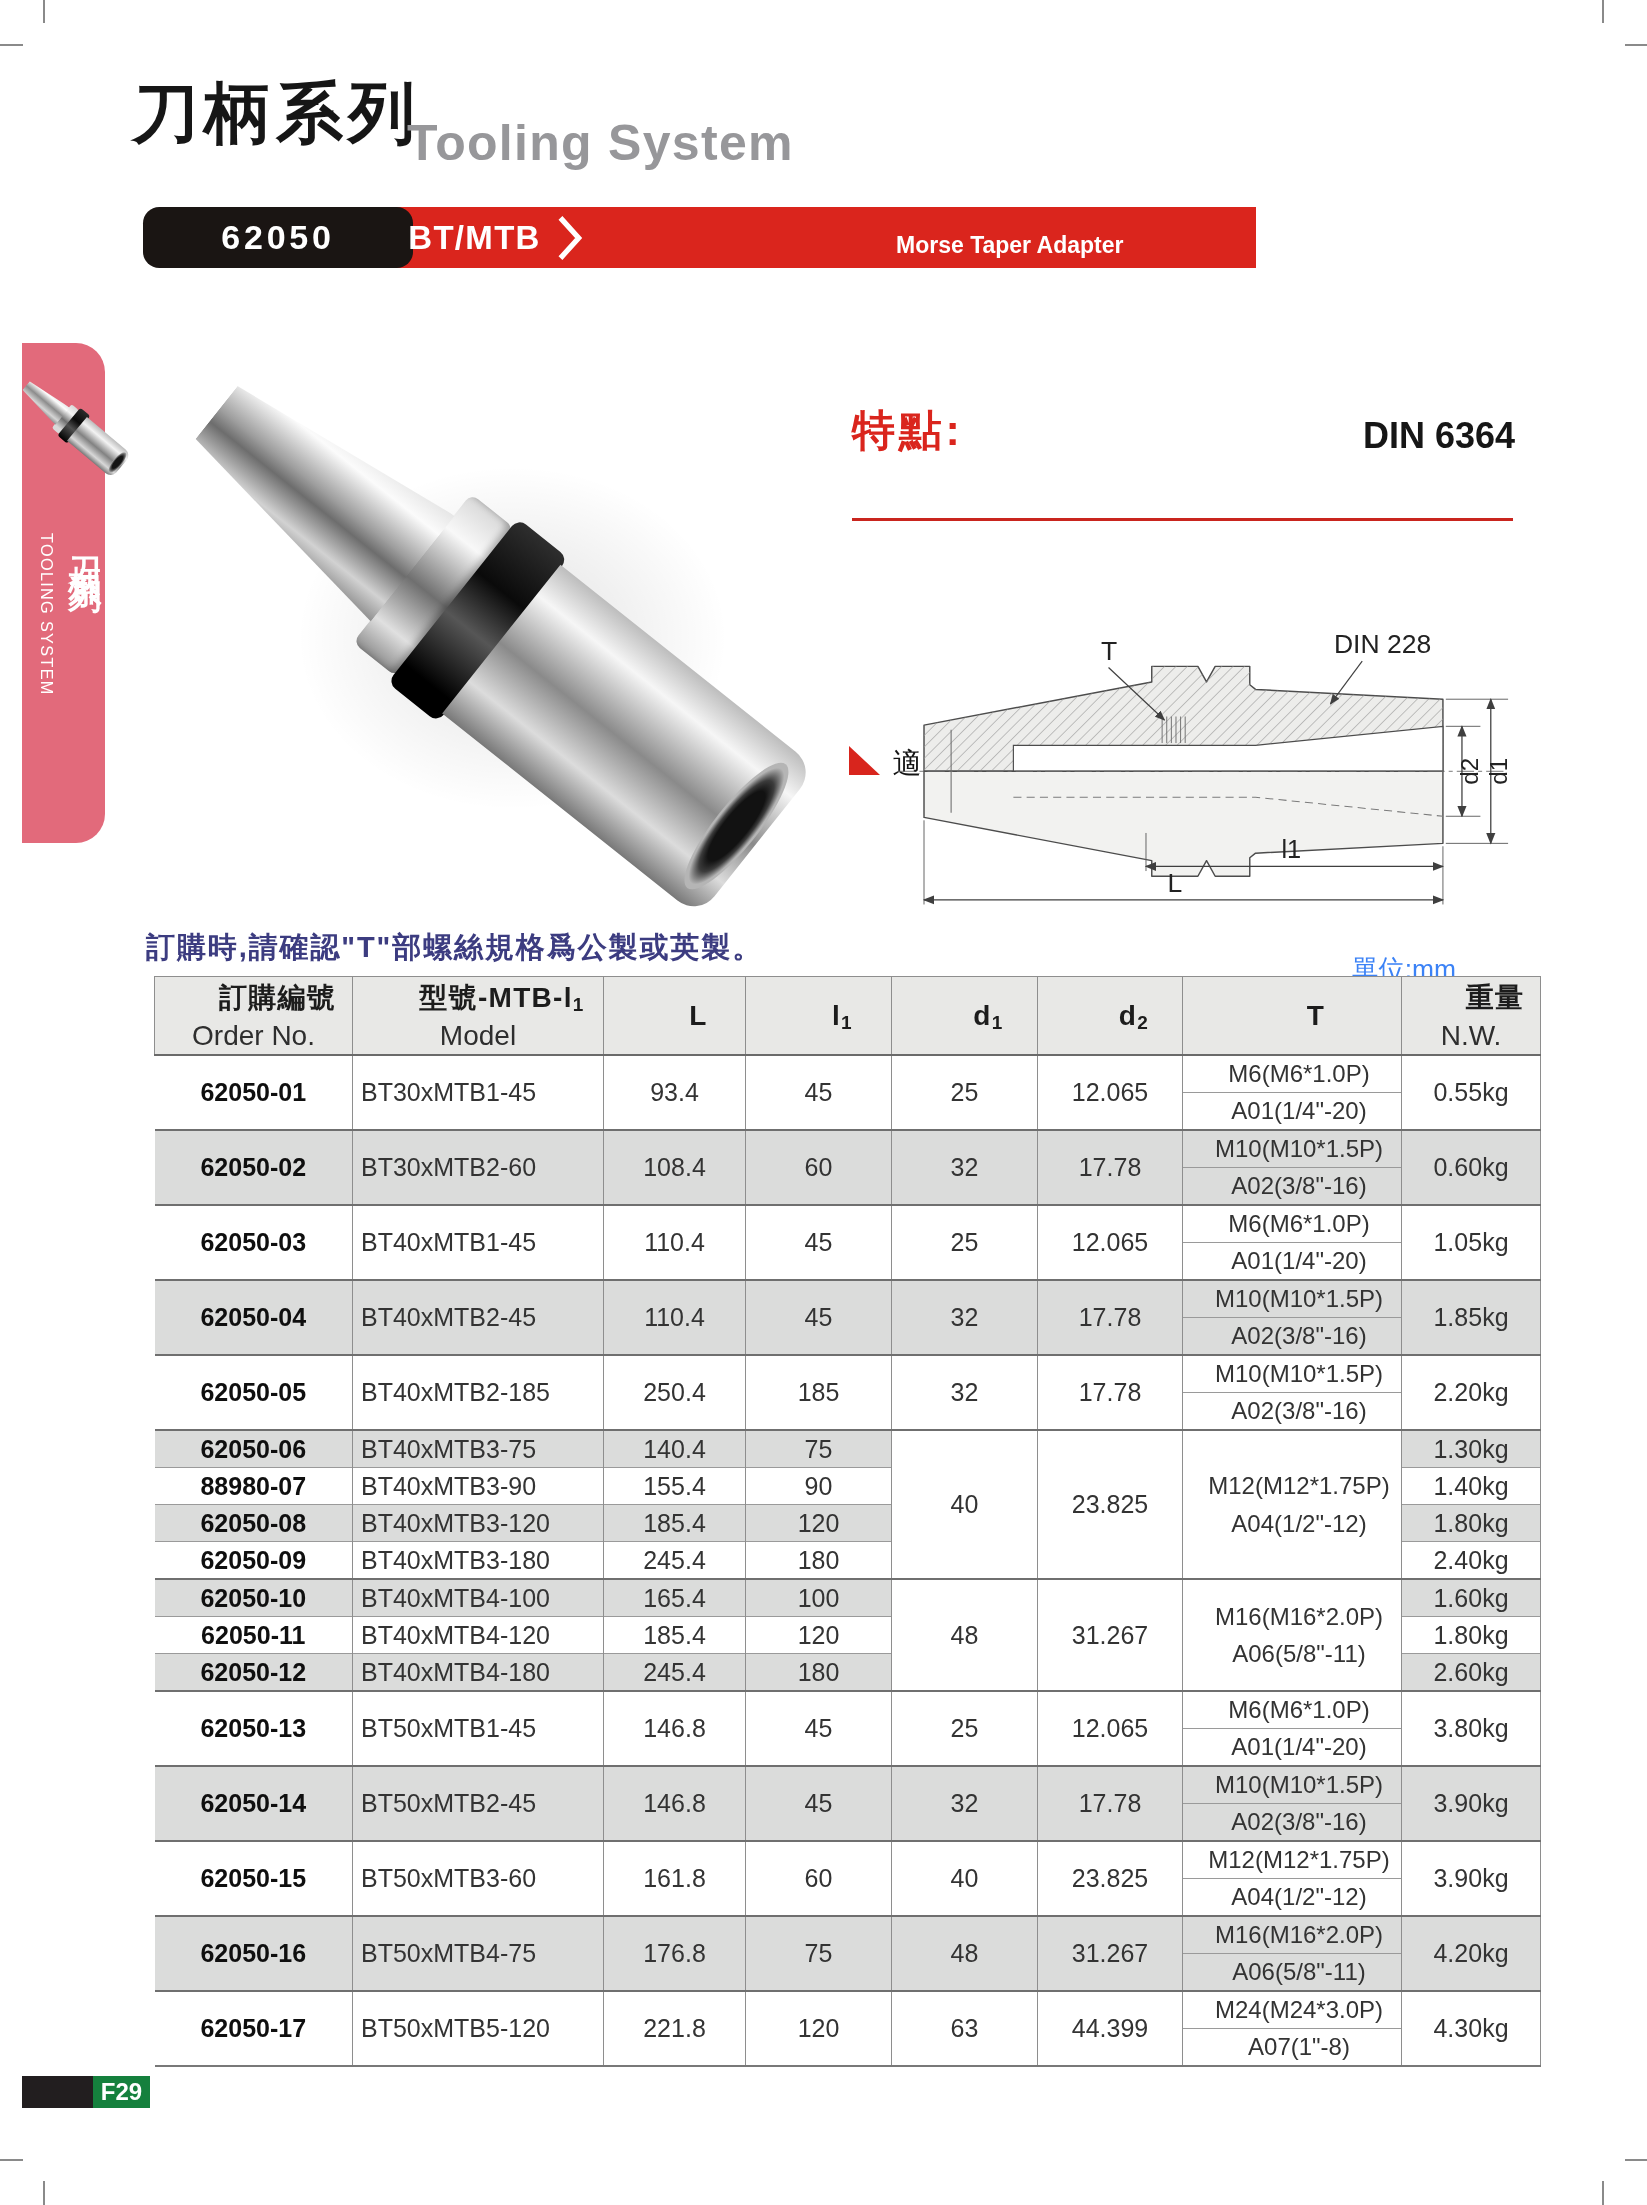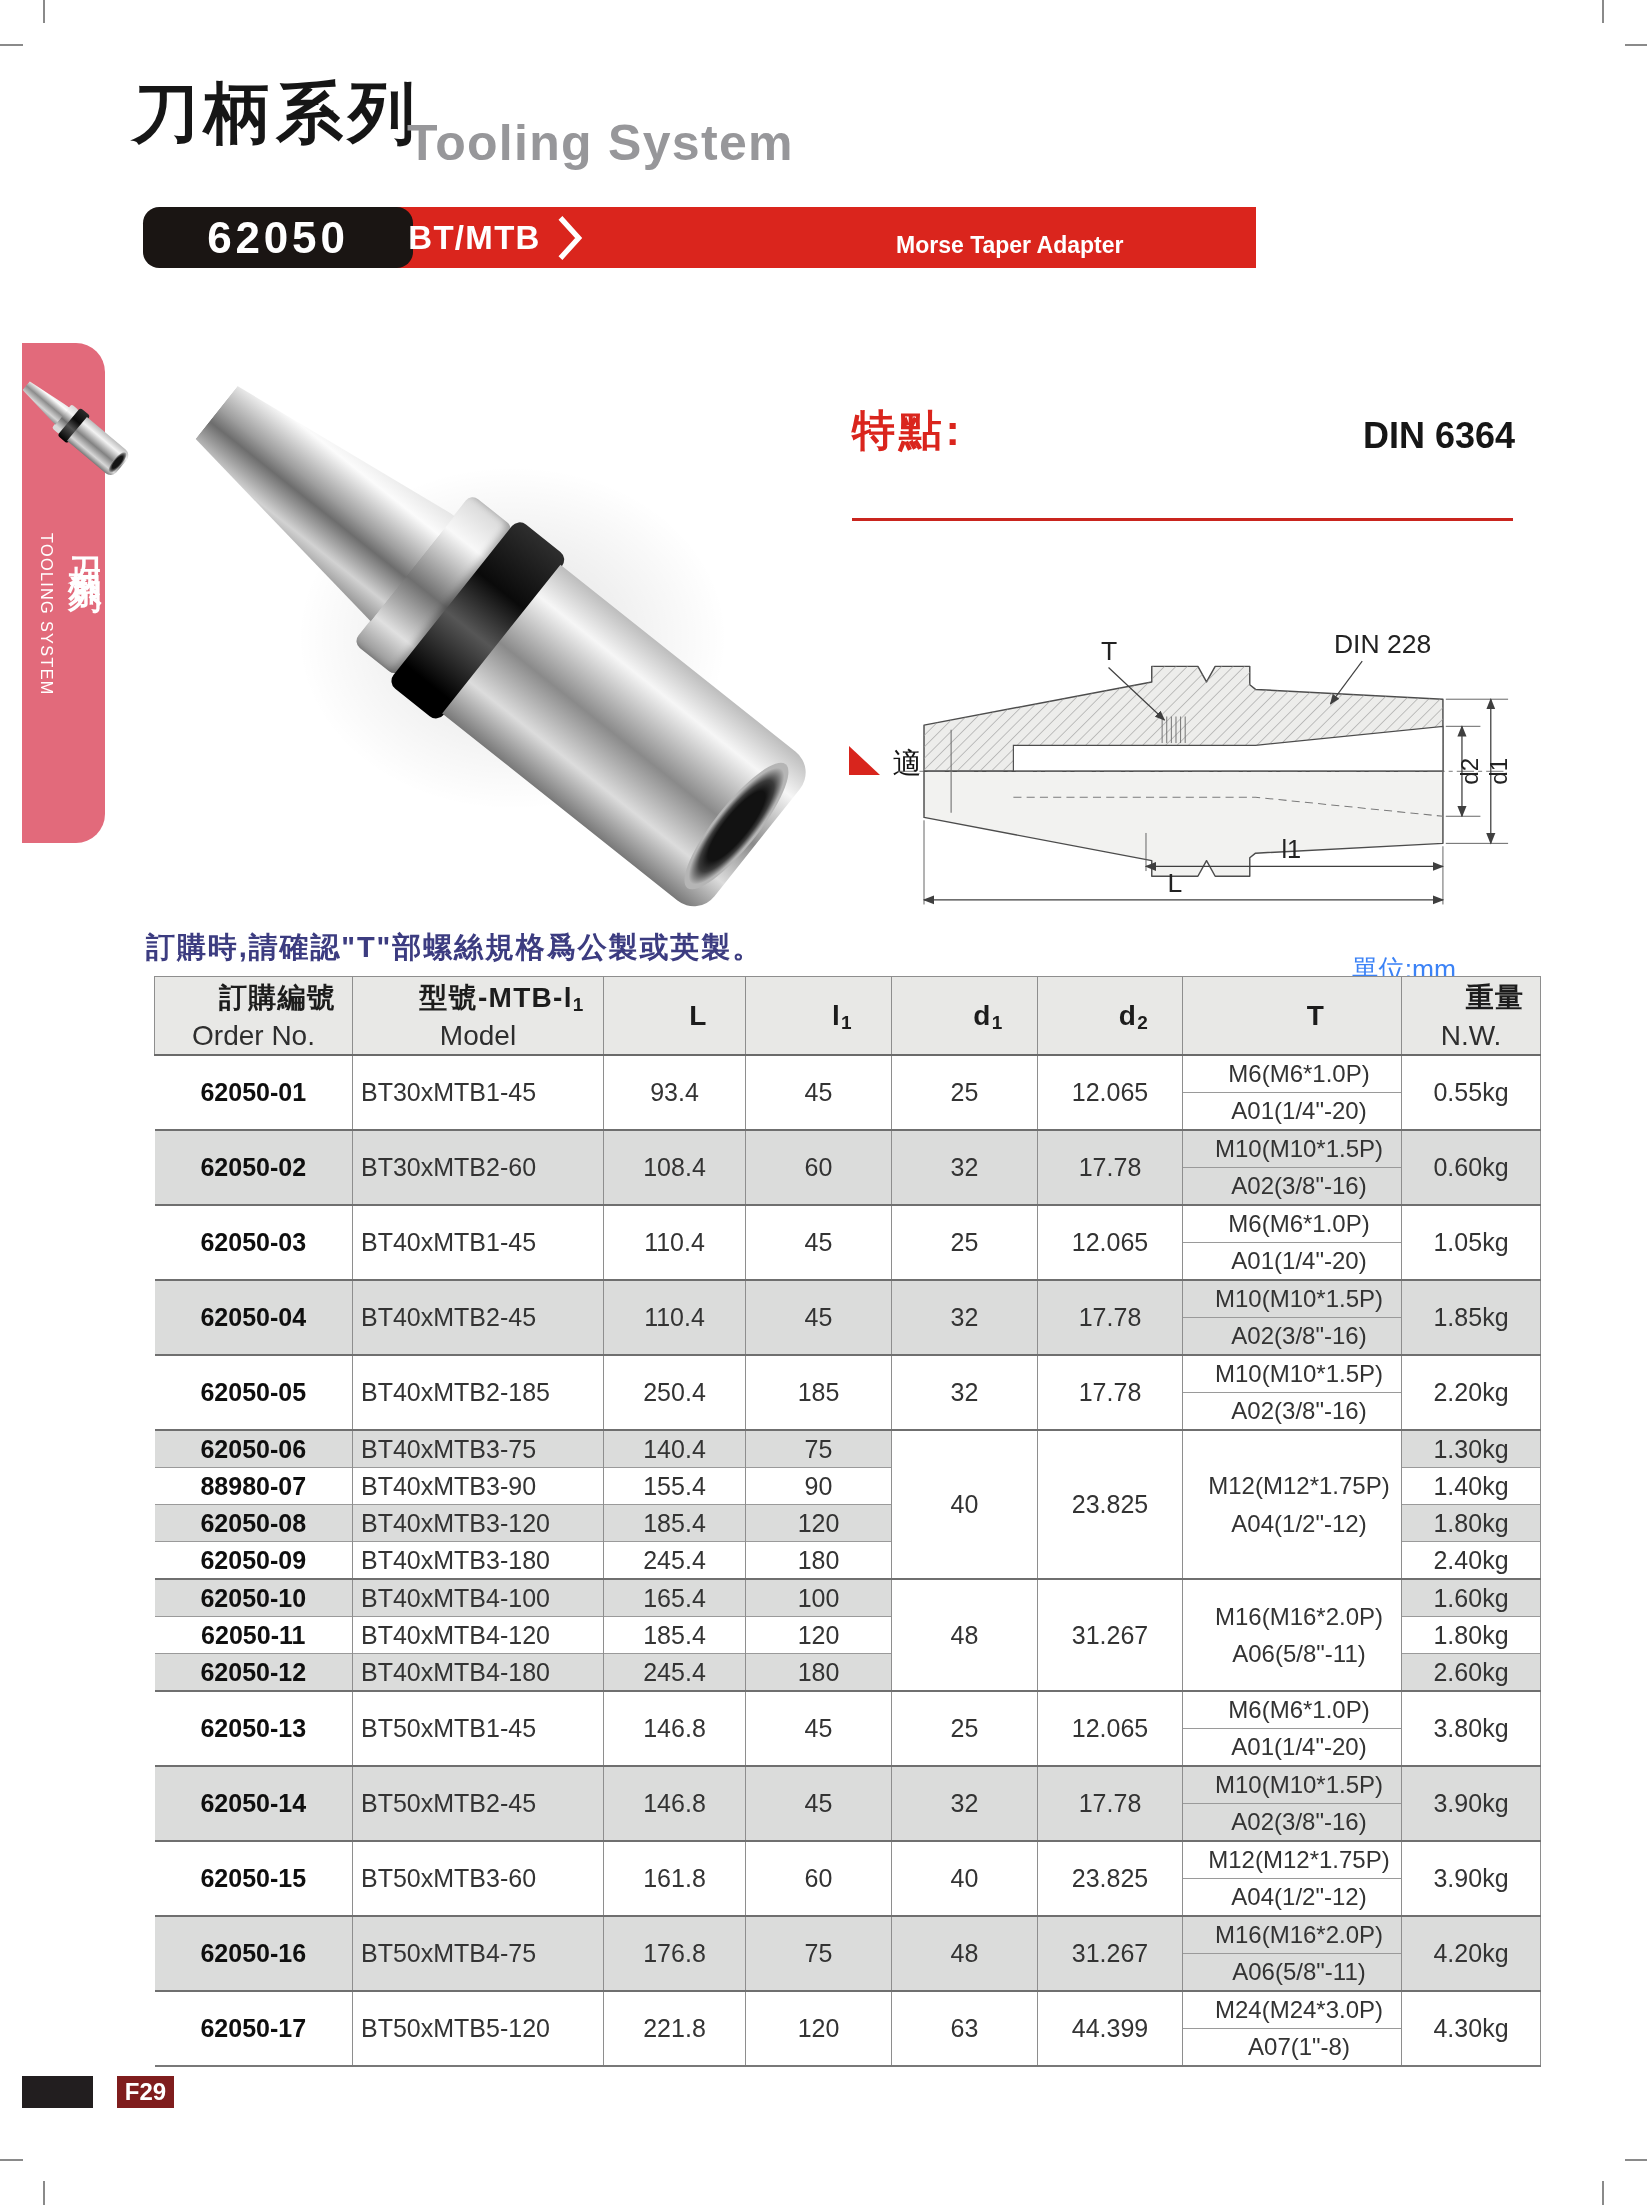--- a/index.html
+++ b/index.html
@@ -26,21 +26,21 @@
            background:linear-gradient(180deg,#bdbdbd,#f3f3f3 22%,#828282 55%,#d8d8d8 82%,#767676);}
   .mt-bore{position:absolute;right:1.3px;top:50%;transform:translateY(-50%);width:8.8px;height:25px;
            border-radius:50%;background:radial-gradient(closest-side,#141414 60%,#555 80%,#aaa);}
   
   .title-zh{position:absolute;left:132px;top:68px;font-size:67px;font-weight:bold;color:#161616;letter-spacing:5px;}
   .title-en{position:absolute;left:407px;top:114px;font-size:50px;font-weight:bold;color:#97979a;letter-spacing:1.3px;}
   
   .banner{position:absolute;left:143px;top:207px;width:1113px;height:61px;}
   .banner-red{position:absolute;left:207px;top:0;right:0;height:61px;background:#da251d;}
   .banner-code{position:absolute;left:0;top:0;width:270px;height:61px;background:#1a1513;border-radius:16.3px;
-               color:#fff;font-size:44px;font-weight:bold;letter-spacing:3.8px;display:flex;align-items:center;justify-content:center;}
+               color:#fff;font-size:34px;font-weight:bold;letter-spacing:3.8px;display:flex;align-items:center;justify-content:center;}
   .banner-shank{position:absolute;left:248px;top:0;width:167px;height:61px;display:flex;align-items:center;justify-content:center;
                color:#fff;font-size:33px;font-weight:bold;letter-spacing:1.3px;}
   .banner-chevron{position:absolute;left:410px;top:7.5px;width:36px;height:46px;}
   .banner-name-zh{position:absolute;left:470px;top:0;height:61px;display:flex;align-items:center;
                color:#fff;font-size:38px;font-weight:bold;letter-spacing:8.8px;}
   .banner-name-en{position:absolute;left:753px;bottom:8.8px;color:#fff;font-size:23px;font-weight:bold;}
   
   .photo{position:absolute;left:176px;top:286px;width:679px;height:654px;}
   .photo-shadow{position:absolute;left:38px;top:113px;width:597px;height:478px;
                 background:radial-gradient(closest-side,rgba(0,0,0,0.12),transparent 72%);}
@@ -88,22 +88,22 @@
   .spec td.ord{font-size:25px;font-weight:bold;color:#0f0f0f;}
   .spec td.model{font-size:25px;color:#333;text-align:left;padding-left:8px;}
   .spec td.num{font-size:25px;color:#333;}
   .spec td.tcell{font-size:24px;color:#333;text-align:center;padding-left:14px;}
   .spec td.tcell div{line-height:1.55;}
   .hzh{font-size:28px;font-weight:bold;color:#1c1c1c;letter-spacing:1.3px;padding-left:48px;}
   .hzh .sub{font-size:19px;position:relative;top:4.4px;}
   .hen{font-size:28px;font-weight:normal;color:#2e2e2e;margin-top:3.1px;}
   
   .f-black{position:absolute;left:22px;top:2076px;width:71px;height:32px;background:#221e1f;}
-  .f-red{position:absolute;left:93px;top:2076px;width:57px;height:32px;background:#7f1d1d;color:#fff;
-         font-size:24px;font-weight:bold;display:flex;align-items:center;justify-content:center;margin-left:24px;}
+  .f-red{position:absolute;left:93px;top:2076px;width:57px;height:32px;background:#15803d;color:#fff;
+         font-size:24px;font-weight:bold;display:flex;align-items:center;justify-content:center;}
 </style>
 </head>
 <body>
 
 <div class="page">
 
   <div class="cm" style="left:43px;top:0;width:1.9px;height:22.6px"></div>
   <div class="cm" style="left:0;top:44px;width:22.6px;height:1.9px"></div>
   <div class="cm" style="left:1602px;top:0;width:1.9px;height:22.6px"></div>
   <div class="cm" style="left:1625px;top:44px;width:22.6px;height:1.9px"></div>

